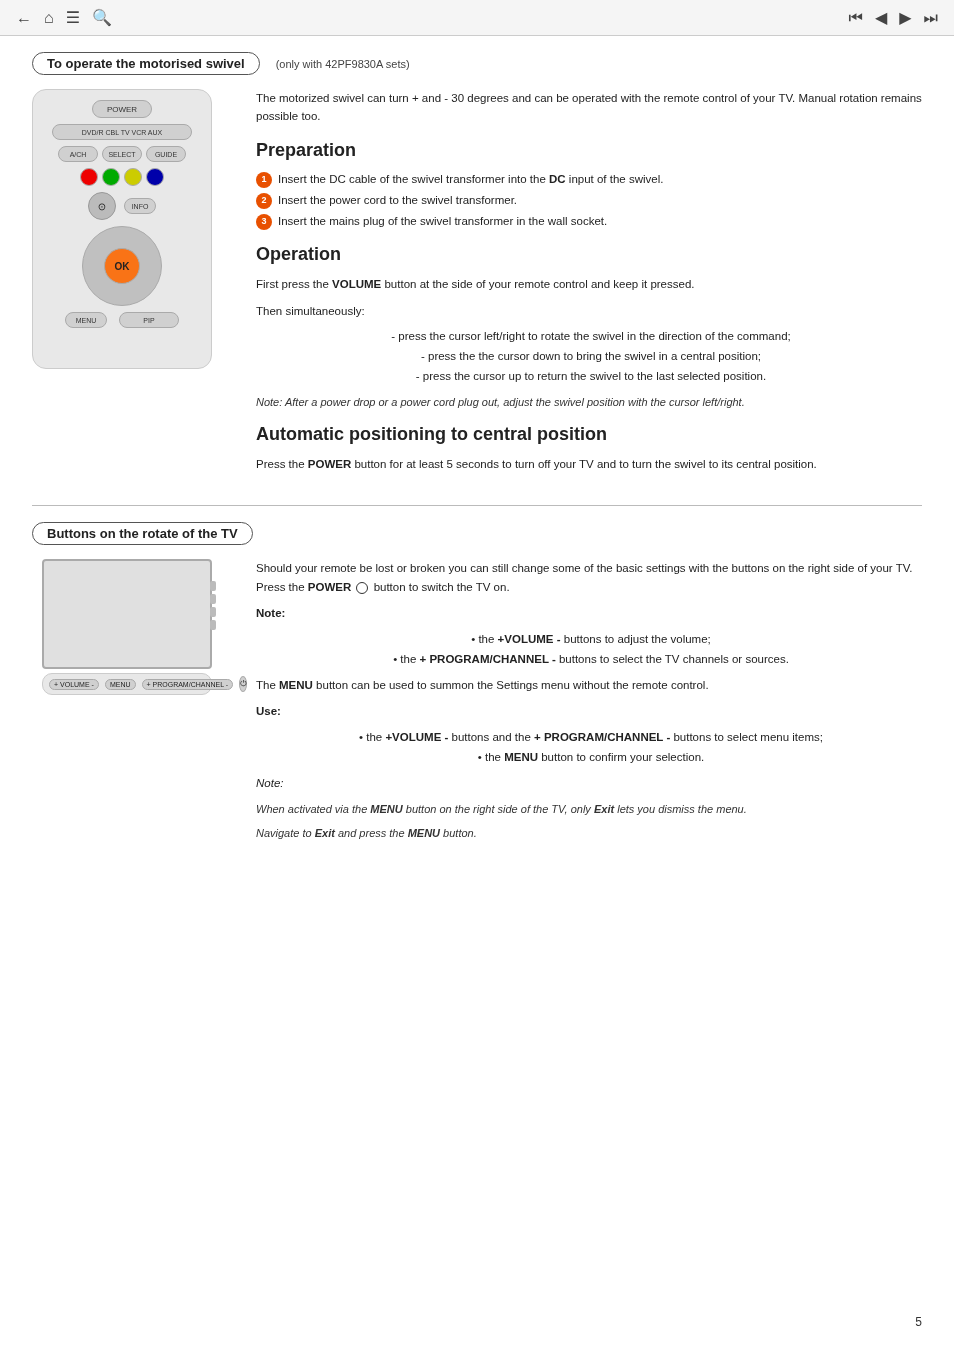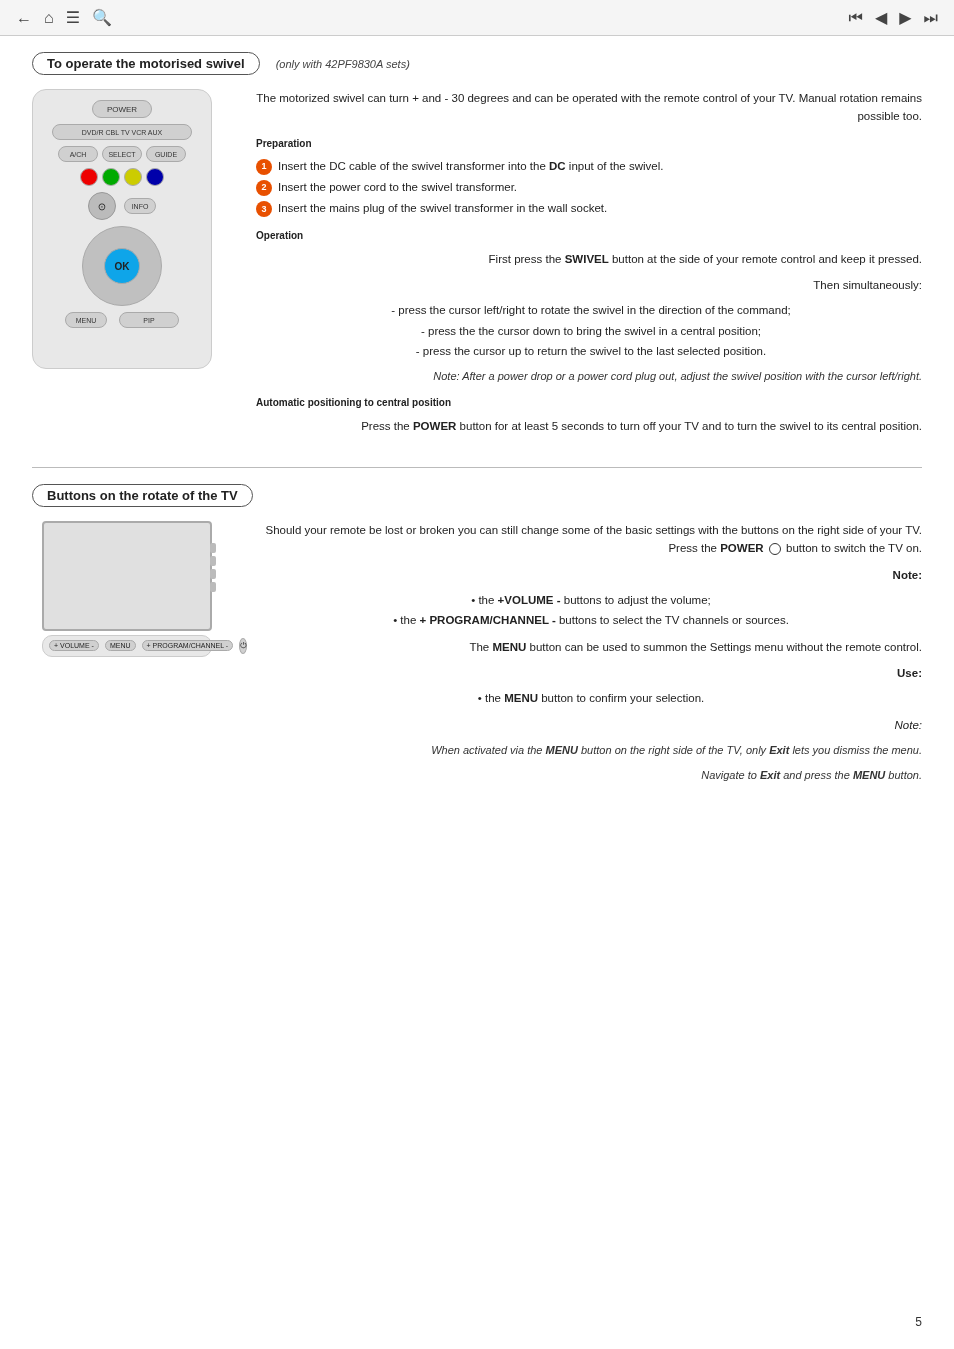--- a/index.html
+++ b/index.html
@@ -49,21 +49,20 @@
     .section-title-box {
       border: 1.5px solid #555;
       border-radius: 12px;
       padding: 3px 14px;
       font-weight: bold;
       font-size: 13px;
       background: #fff;
     }
     .section-subtitle {
       margin-left: 16px;
-      font-style: italic;
       font-size: 11px;
       color: #444;
     }
 
     
     .section-body {
       display: flex;
       gap: 24px;
     }
     .section-left {
@@ -144,21 +143,21 @@
       background: #c0c0c0;
       border: 1px solid #aaa;
       display: flex;
       align-items: center;
       justify-content: center;
     }
     .remote-ok {
       width: 36px;
       height: 36px;
       border-radius: 50%;
-      background: #0ea5e9;
+      background: #f97316;
       border: 1px solid #aaa;
       display: flex;
       align-items: center;
       justify-content: center;
       font-size: 10px;
       font-weight: bold;
     }
     .remote-pip {
       width: 60px;
       height: 16px;
@@ -199,25 +198,24 @@
     }
 
     
     .text-block {
       font-size: 11.5px;
       line-height: 1.6;
       color: #222;
     }
     .text-block p {
       margin-bottom: 8px;
-      text-align: right;
     }
     .section-subtitle-head {
       font-weight: bold;
-      font-size: 10px;
+      font-size: 18px;
       margin-bottom: 6px;
       margin-top: 10px;
     }
     .numbered-list {
       list-style: none;
       padding: 0;
       margin-bottom: 8px;
     }
     .numbered-list li {
       display: flex;
@@ -413,21 +411,21 @@
           <span class="num-circle">2</span>
           <span>Insert the power cord to the swivel transformer.</span>
         </li>
         <li>
           <span class="num-circle">3</span>
           <span>Insert the mains plug of the swivel transformer in the wall socket.</span>
         </li>
       </ul>
 
       <div class="section-subtitle-head">Operation</div>
-      <p>First press the <strong>SWIVEL</strong> button at the side of your remote control and keep it pressed.</p>
+      <p>First press the <strong>VOLUME</strong> button at the side of your remote control and keep it pressed.</p>
       <p>Then simultaneously:</p>
       <ul class="bullet-list">
         <li>- press the cursor left/right to rotate the swivel in the direction of the command;</li>
         <li>- press the the cursor down to bring the swivel in a central position;</li>
         <li>- press the cursor up to return the swivel to the last selected position.</li>
       </ul>
       <p class="italic-note"><em>Note: After a power drop or a power cord plug out, adjust the swivel position with the cursor left/right.</em></p>
 
       <div class="section-subtitle-head">Automatic positioning to central position</div>
       <p>Press the <strong>POWER</strong> button for at least 5 seconds to turn off your TV and to turn the swivel to its central position.</p>
@@ -468,20 +466,21 @@
       <p><strong>Note:</strong></p>
       <ul class="bullet-list">
         <li>• the <strong>+VOLUME -</strong> buttons to adjust the volume;</li>
         <li>• the <strong>+ PROGRAM/CHANNEL -</strong> buttons to select the TV channels or sources.</li>
       </ul>
 
       <p>The <strong>MENU</strong> button can be used to summon the Settings menu without the remote control.</p>
 
       <p><strong>Use:</strong></p>
       <ul class="bullet-list">
+        <li>• the <strong>+VOLUME -</strong>  buttons and the <strong>+ PROGRAM/CHANNEL -</strong> buttons to select menu items;</li>
         <li>• the <strong>MENU</strong> button to confirm your selection.</li>
       </ul>
 
       <p><em>Note:</em></p>
       <p class="italic-note"><em>When activated via the <strong>MENU</strong> button on the right side of the TV, only <strong><em>Exit</em></strong> lets you dismiss the menu.</em></p>
       <p class="italic-note"><em>Navigate to <strong><em>Exit</em></strong> and press the <strong>MENU</strong> button.</em></p>
     </div>
   </div>
 
 </div>

